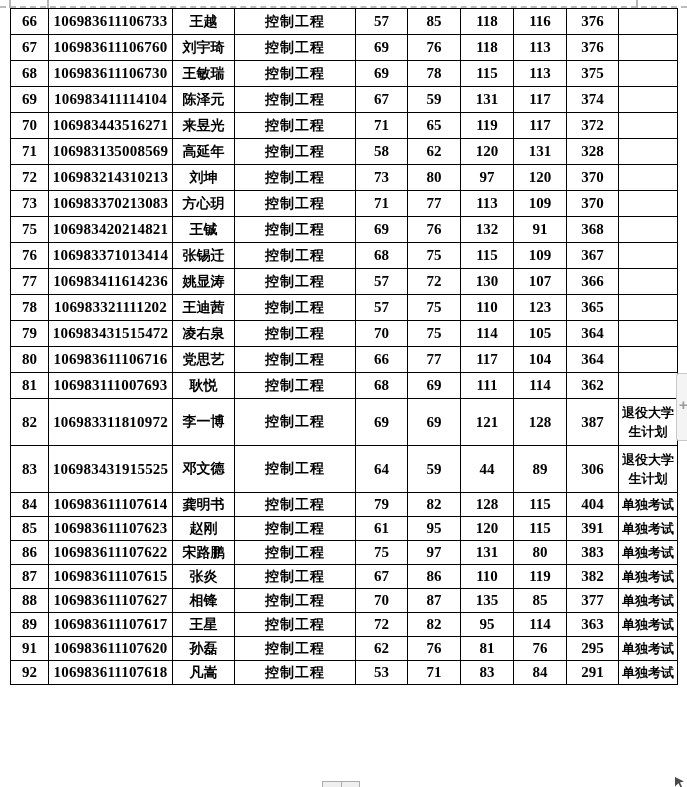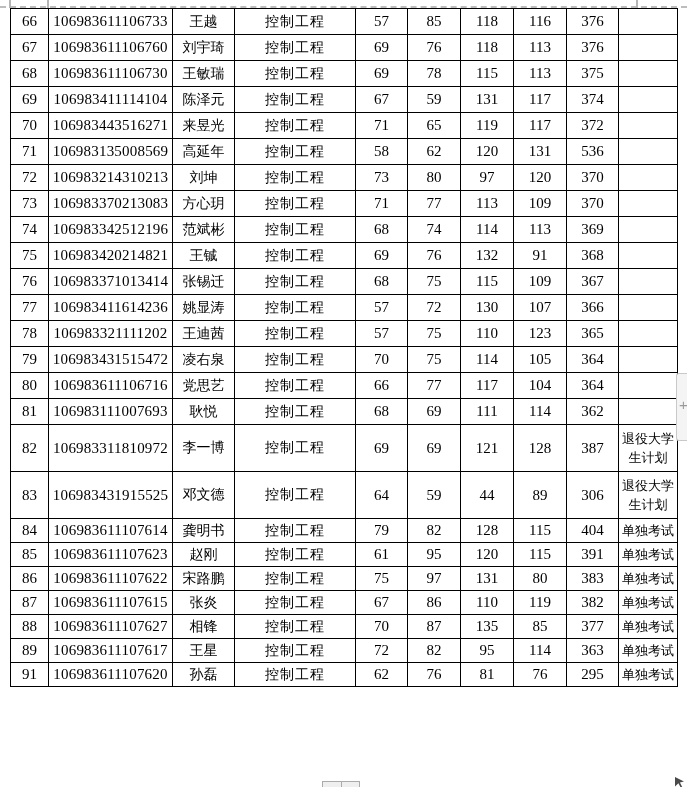--- a/index.html
+++ b/index.html
@@ -2,20 +2,21 @@
 <html><head>
 <meta charset="utf-8">
 <style>
   * { margin:0; padding:0; box-sizing:border-box; }
   html,body { background:#e8e8e8; }
   .screen {
     position:relative; width:687px; height:787px;
     background:#ffffff; overflow:hidden;
     font-family:"Liberation Serif", serif;
     color:#000;
+    font-weight:bold;
   }
   
   .pagebreak-h {
     position:absolute; left:0; top:6px; width:687px; height:0;
     border-top:2px dashed #bdbdbd;
   }
   .tick { position:absolute; top:0; width:2px; height:8px; background:#b5b5b5; }
   .tick.t1 { left:9px; }
   .tick.t2 { left:47px; }
   .tick.t3 { left:636px; }
@@ -156,21 +157,21 @@
         </tr>
         <tr class="r-std">
           <td class="col-no">71</td>
           <td class="col-id">106983135008569</td>
           <td class="col-name">高延年</td>
           <td class="col-major">控制工程</td>
           <td class="col-score">58</td>
           <td class="col-score">62</td>
           <td class="col-score">120</td>
           <td class="col-score">131</td>
-          <td class="col-total">536</td>
+          <td class="col-total">328</td>
           <td class="col-remark"></td>
         </tr>
         <tr class="r-std">
           <td class="col-no">72</td>
           <td class="col-id">106983214310213</td>
           <td class="col-name">刘坤</td>
           <td class="col-major">控制工程</td>
           <td class="col-score">73</td>
           <td class="col-score">80</td>
           <td class="col-score">97</td>
@@ -181,32 +182,20 @@
         <tr class="r-std">
           <td class="col-no">73</td>
           <td class="col-id">106983370213083</td>
           <td class="col-name">方心玥</td>
           <td class="col-major">控制工程</td>
           <td class="col-score">71</td>
           <td class="col-score">77</td>
           <td class="col-score">113</td>
           <td class="col-score">109</td>
           <td class="col-total">370</td>
-          <td class="col-remark"></td>
-        </tr>
-        <tr class="r-std">
-          <td class="col-no">74</td>
-          <td class="col-id">106983342512196</td>
-          <td class="col-name">范斌彬</td>
-          <td class="col-major">控制工程</td>
-          <td class="col-score">68</td>
-          <td class="col-score">74</td>
-          <td class="col-score">114</td>
-          <td class="col-score">113</td>
-          <td class="col-total">369</td>
           <td class="col-remark"></td>
         </tr>
         <tr class="r-std">
           <td class="col-no">75</td>
           <td class="col-id">106983420214821</td>
           <td class="col-name">王铖</td>
           <td class="col-major">控制工程</td>
           <td class="col-score">69</td>
           <td class="col-score">76</td>
           <td class="col-score">132</td>
@@ -387,20 +376,32 @@
           <td class="col-id">106983611107620</td>
           <td class="col-name">孙磊</td>
           <td class="col-major">控制工程</td>
           <td class="col-score">62</td>
           <td class="col-score">76</td>
           <td class="col-score">81</td>
           <td class="col-score">76</td>
           <td class="col-total">295</td>
           <td class="col-remark">单独考试</td>
         </tr>
+        <tr class="r-compact">
+          <td class="col-no">92</td>
+          <td class="col-id">106983611107618</td>
+          <td class="col-name">凡嵩</td>
+          <td class="col-major">控制工程</td>
+          <td class="col-score">53</td>
+          <td class="col-score">71</td>
+          <td class="col-score">83</td>
+          <td class="col-score">84</td>
+          <td class="col-total">291</td>
+          <td class="col-remark">单独考试</td>
+        </tr>
       </tbody>
   </table>
 
   <div class="side-plus">
     <span class="plus-glyph">+</span>
   </div>
 
   <div class="bottom-strip">
     <span class="divider"></span>
   </div>

